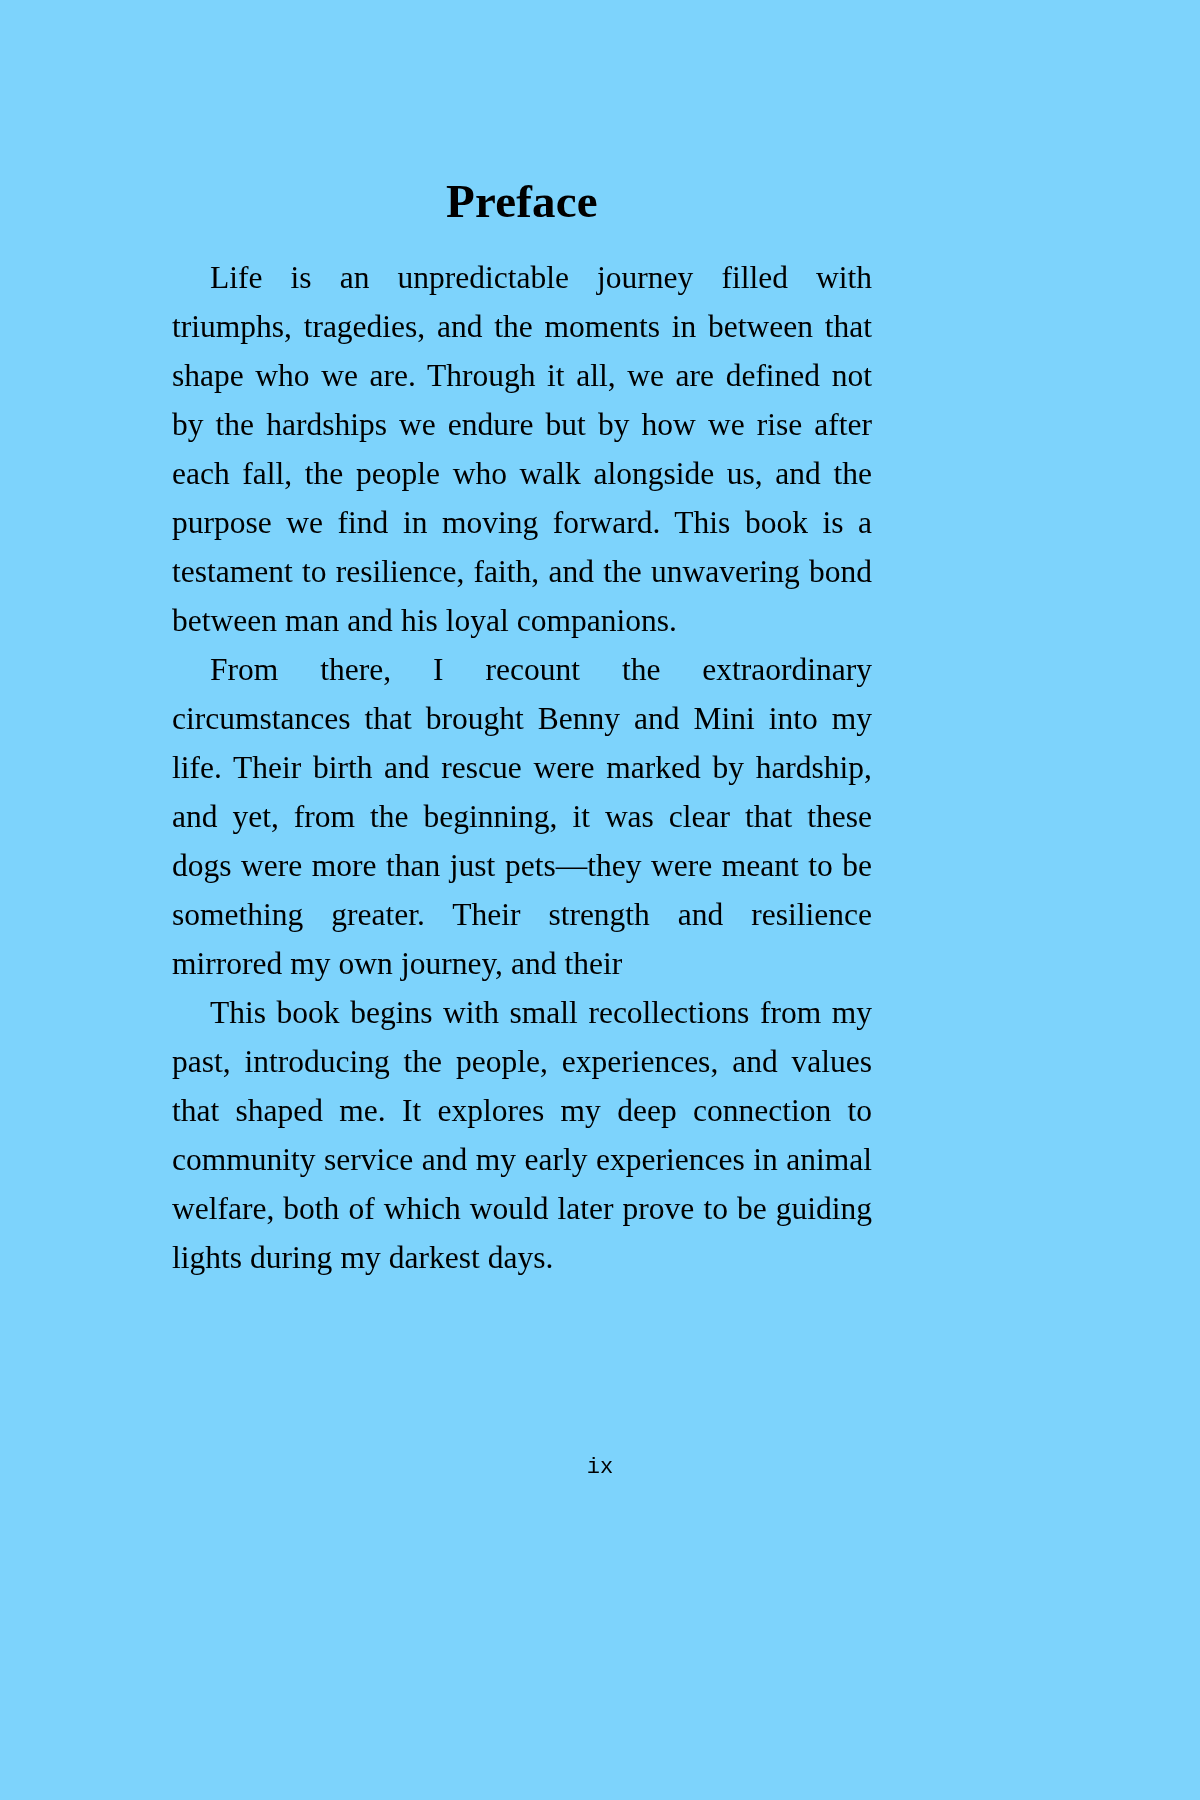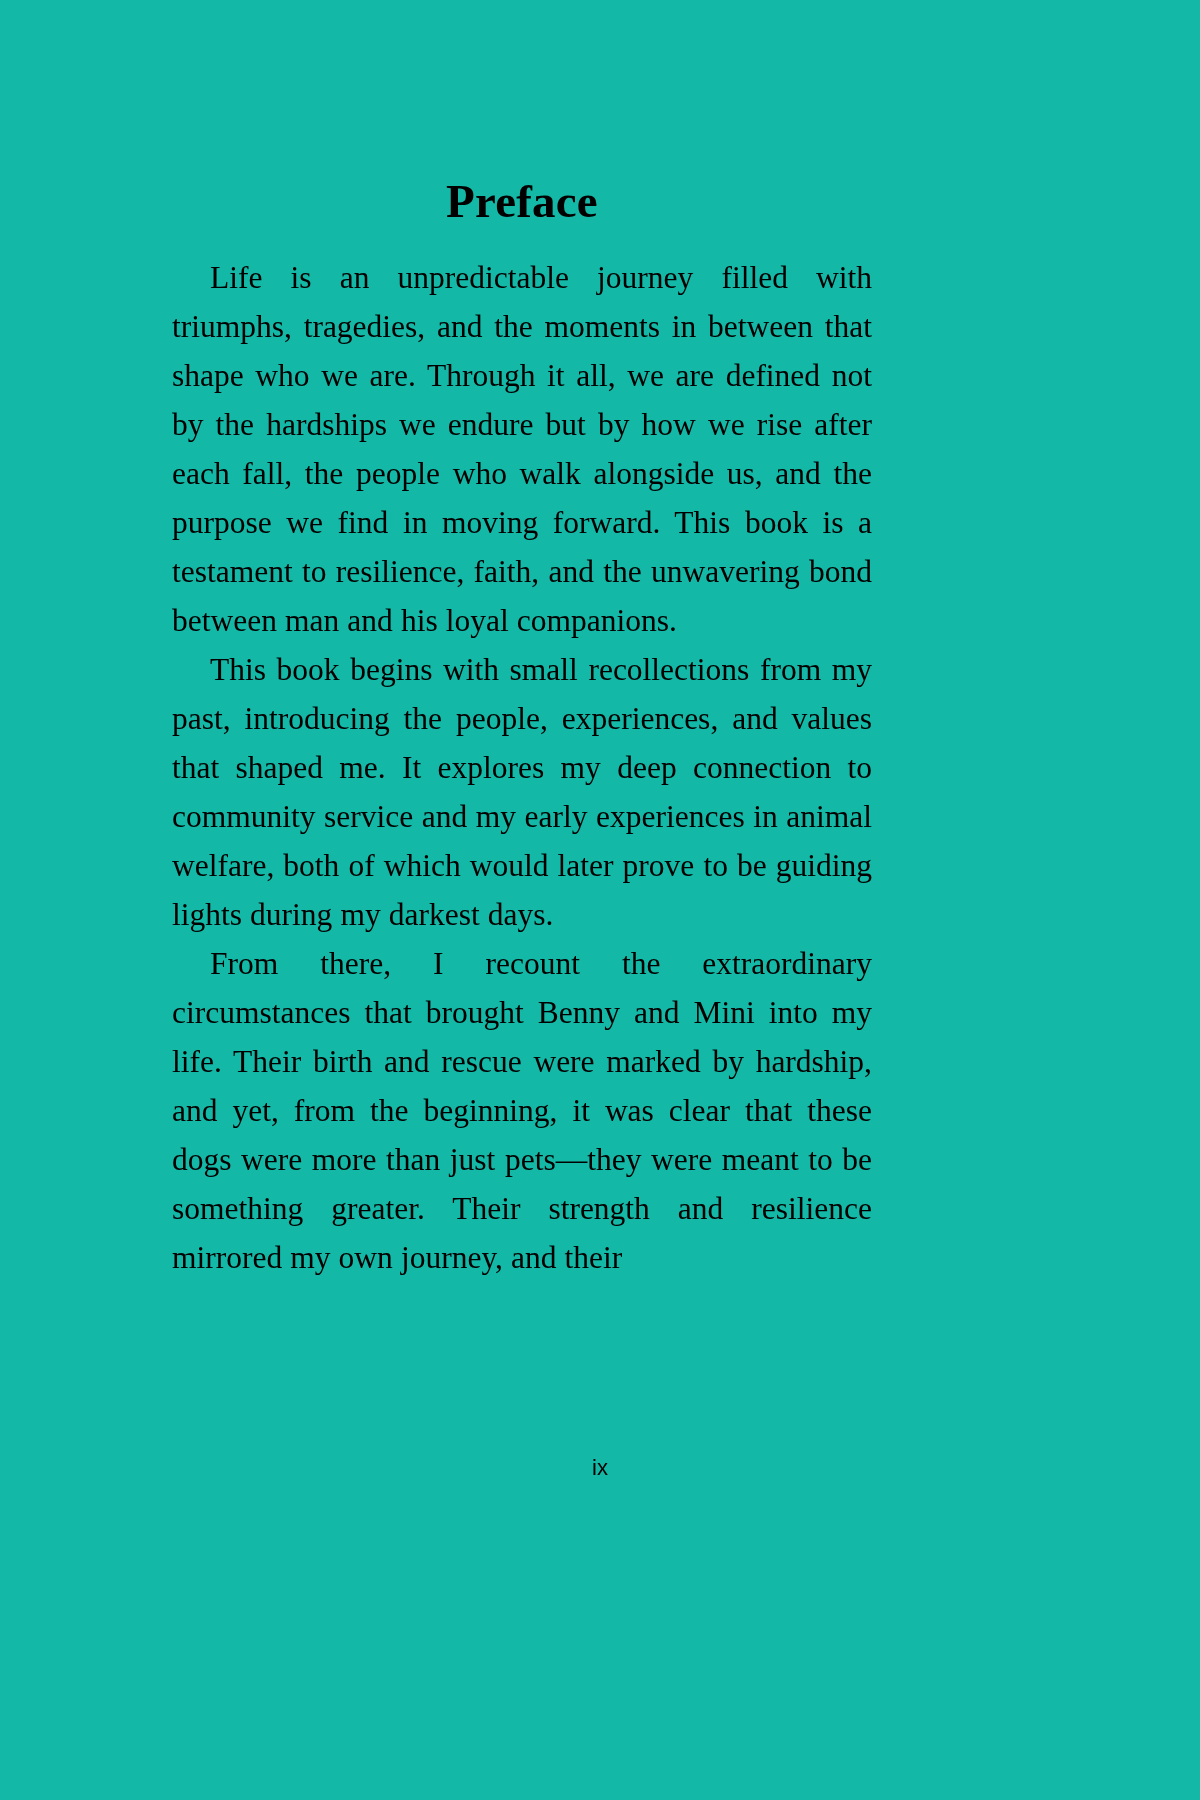--- a/index.html
+++ b/index.html
@@ -12,21 +12,21 @@
     background: #ffffff;
     font-family: "Liberation Serif", "DejaVu Serif", serif;
     color: #000000;
     -webkit-font-smoothing: antialiased;
   }
 
   .page {
     position: relative;
     width: 1200px;
     height: 1800px;
-    background: #14b8a6;
+    background: #7dd3fc;
     box-sizing: border-box;
     overflow: hidden;
   }
 
   
   .content {
     position: absolute;
     left: 172px;
     top: 0;
     width: 700px;
@@ -62,35 +62,35 @@
   }
 
   .folio {
     position: absolute;
     left: 0;
     top: 1455px;
     width: 1200px;
     text-align: center;
     font-size: 22px;
     line-height: 26px;
-    font-family: Liberation Sans, sans-serif;
+    font-family: Liberation Mono, monospace;
   }
 </style>
 </head>
 <body>
 
 <div class="page">
 
   <div class="content">
 
     <h1 class="chapter-title">Preface</h1>
 
     <div class="body-block">
       <p class="para">Life is an unpredictable journey filled with triumphs, tragedies, and the moments in between that shape who we are. Through it all, we are defined not by the hardships we endure but by how we rise after each fall, the people who walk alongside us, and the purpose we find in moving forward. This book is a testament to resilience, faith, and the unwavering bond between man and his loyal companions.</p>
+      <p class="para">From there, I recount the extraordinary circumstances that brought Benny and Mini into my life. Their birth and rescue were marked by hardship, and yet, from the beginning, it was clear that these dogs were more than just pets—they were meant to be something greater. Their strength and resilience mirrored my own journey, and their</p>
       <p class="para">This book begins with small recollections from my past, introducing the people, experiences, and values that shaped me. It explores my deep connection to community service and my early experiences in animal welfare, both of which would later prove to be guiding lights during my darkest days.</p>
-      <p class="para">From there, I recount the extraordinary circumstances that brought Benny and Mini into my life. Their birth and rescue were marked by hardship, and yet, from the beginning, it was clear that these dogs were more than just pets—they were meant to be something greater. Their strength and resilience mirrored my own journey, and their</p>
     </div>
 
   </div>
 
   <div class="folio">ix</div>
 
 </div>
 
 </body></html>

